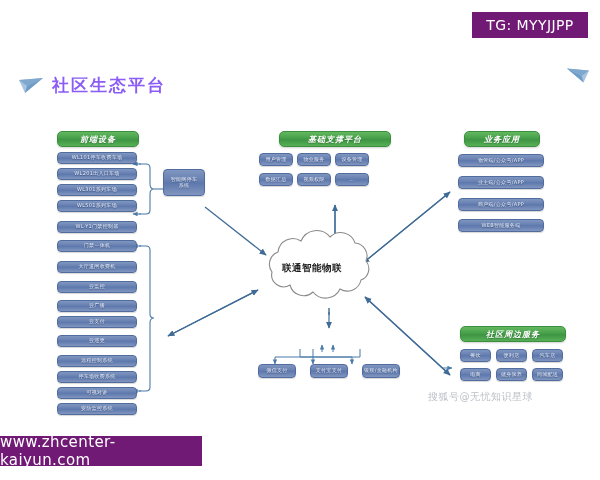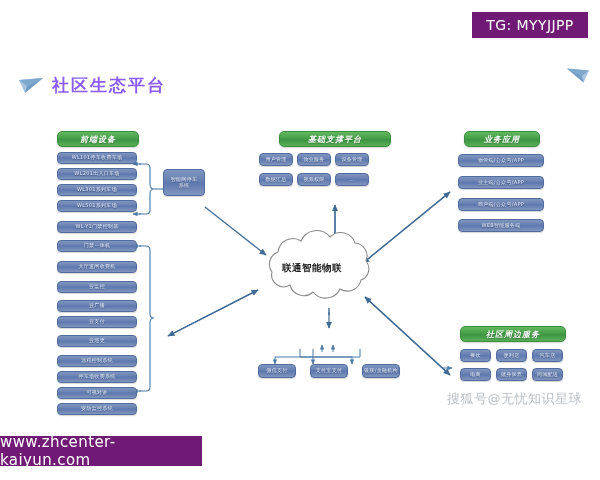--- a/index.html
+++ b/index.html
@@ -12,21 +12,21 @@
 
   
   .wm-box{
     position:absolute;background:#701a75;color:#ffffff;
     display:flex;align-items:center;justify-content:center;
     letter-spacing:.4px;
   }
   #wm-tg{left:472px;top:12px;width:116px;height:26px;font-size:14px;}
   #wm-url{left:0px;top:436px;width:202px;height:30px;font-size:15px;}
   .wm-sohu{
-    position:absolute;left:447px;top:390px;font-size:13px;color:#b9bfc6;
+    position:absolute;left:428px;top:390px;font-size:10px;color:#b9bfc6;
     letter-spacing:.5px;white-space:nowrap;
   }
 
   
   .title-wrap{position:absolute;left:18px;top:74px;display:flex;align-items:center;gap:8px;}
   .title-text{font-size:17px;color:#8b5cf6;font-weight:bold;letter-spacing:2px;}
   .plane{display:block;}
 
   
   .ghead{

